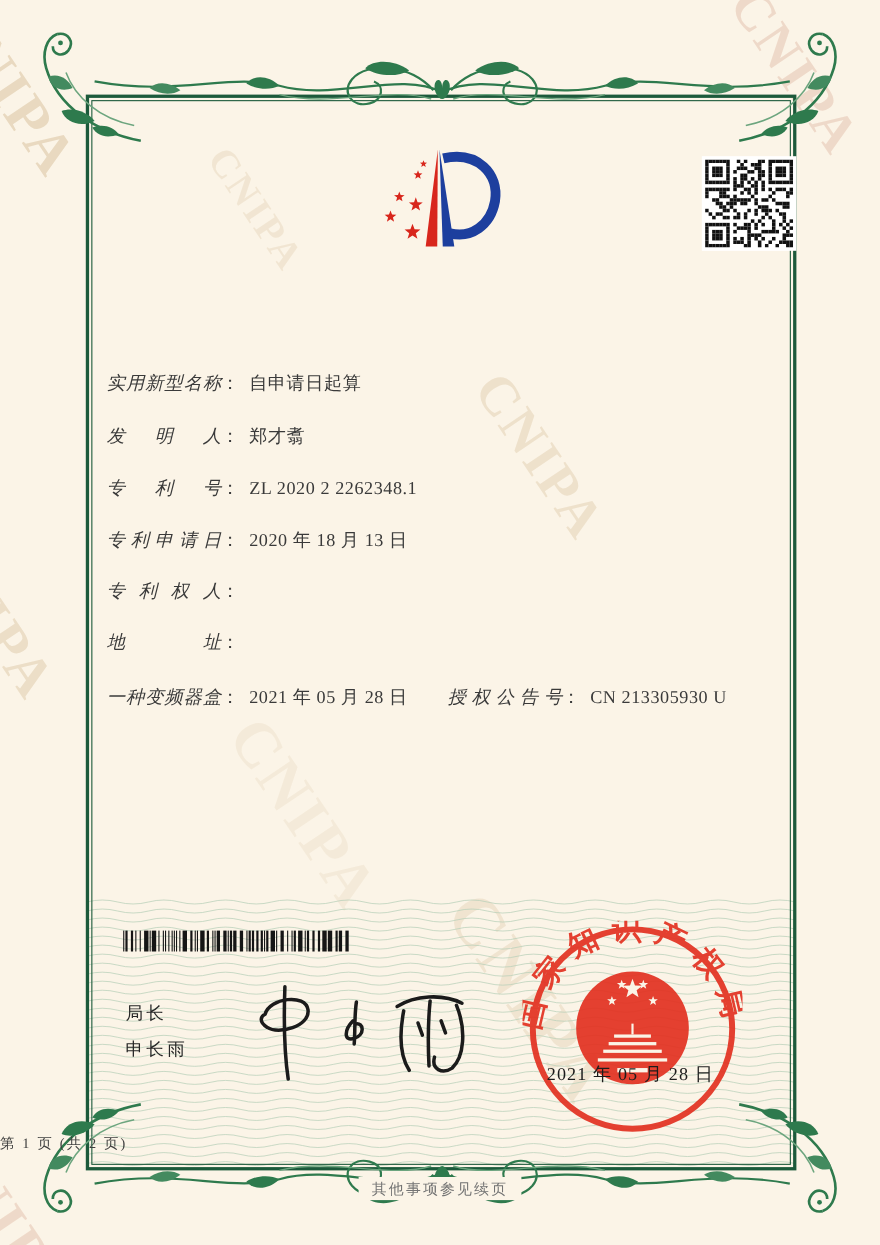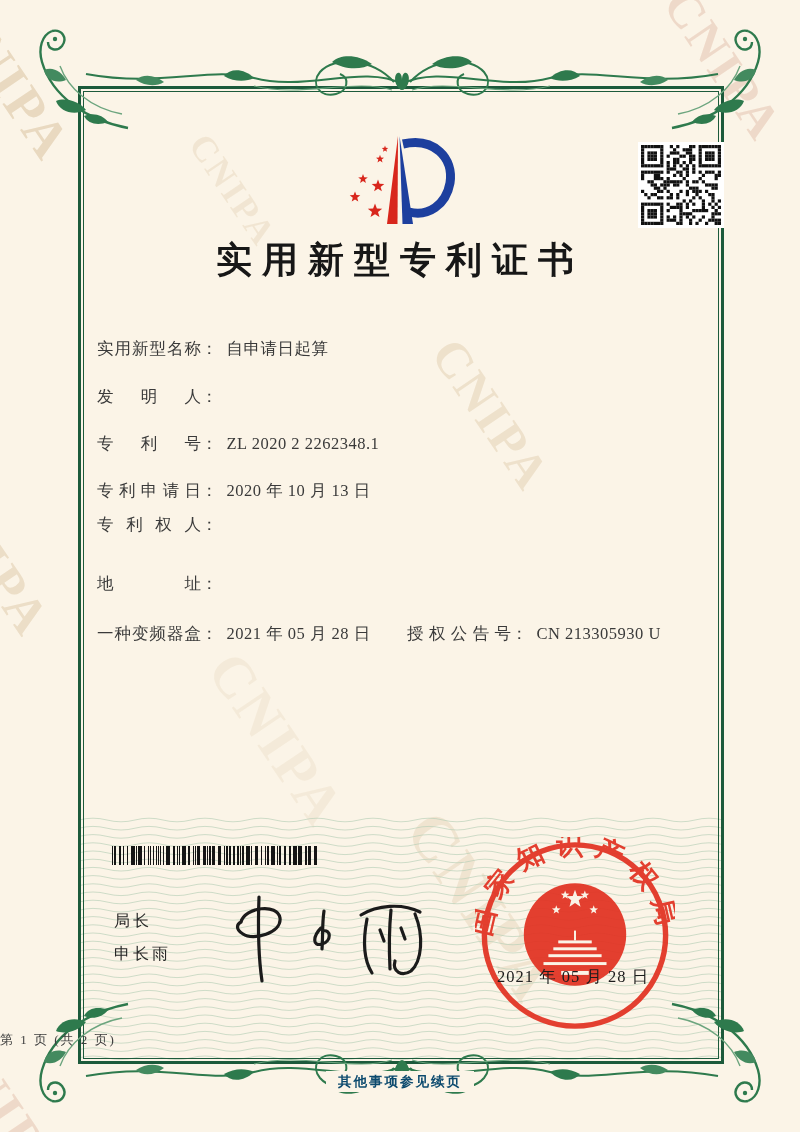--- a/index.html
+++ b/index.html
@@ -13,38 +13,38 @@
   .frame::after{content:"";position:absolute;inset:2px;border:1px solid #1c5a3b;}
   .ornament{position:absolute;z-index:3;pointer-events:none;}
   .waves{position:absolute;left:79px;top:814px;z-index:2;pointer-events:none;}
   .content{position:absolute;inset:0;z-index:4;}
   .cert-no{position:absolute;left:97px;top:132px;font-size:15.5px;letter-spacing:1.5px;color:#3d3d3d;}
   .logo{position:absolute;left:337px;top:124px;}
   .qr{position:absolute;left:638px;top:142px;width:86px;height:86px;background:#ffffff;padding:3px;box-sizing:border-box;}
   .title{position:absolute;left:0;top:236px;width:100%;text-align:center;font-size:36px;font-weight:700;
          letter-spacing:10px;color:#171717;}
   .frow{position:absolute;left:97px;width:578px;font-size:16.5px;color:#3a3a3a;display:flex;align-items:flex-start;line-height:25px;}
-  .flabel{display:inline-block;width:104px;text-align:justify;text-align-last:justify;flex:none;}
+  .flabel{display:inline-block;width:104px;text-align:justify;text-align-last:justify;flex:none;font-style:italic;}
   .fcolon{flex:none;margin-right:9px;}
   .fvalue{flex:1;letter-spacing:.5px;}
   .fpair2{position:absolute;left:310px;top:0;display:flex;width:268px;}
   .paras{position:absolute;left:97px;top:650px;width:618px;font-size:16.3px;line-height:25.4px;
          color:#383838;text-align:justify;}
   .paras p{margin:0 0 4px 0;text-indent:33px;}
   .barcode{position:absolute;left:112px;top:846px;width:206px;height:19px;display:flex;align-items:stretch;}
   .barcode span{display:block;height:100%;}
   .sig-label{position:absolute;font-family:"Liberation Sans","DejaVu Sans",sans-serif;font-size:16px;
              color:#262626;letter-spacing:3px;}
   .signature{position:absolute;left:225px;top:884px;}
   .seal{position:absolute;left:475px;top:837px;z-index:5;}
   .seal-date{position:absolute;left:497px;top:966px;font-size:16.5px;color:#1c1c1c;letter-spacing:1px;z-index:6;}
   .page-info{position:absolute;left:0;top:1031px;width:100%;text-align:left;font-size:13px;
              letter-spacing:2px;color:#3f3f3f;}
   .continuation{position:absolute;left:0;top:1072px;width:100%;text-align:center;z-index:6;}
-  .continuation span{background:#fbf4e7;padding:3px 12px;font-size:13.5px;letter-spacing:2px;color:#0c4a6e;font-weight:bold;}
+  .continuation span{background:#fbf4e7;padding:3px 12px;font-size:13.5px;letter-spacing:2px;color:#737373;}
 </style>
 </head>
 <body>
 
 <div class="page">
 
   <div class="wm" style="left:-18px;top:-14px;font-size:54px;opacity:.85">CNIPA</div>
   <div class="wm pink" style="left:700px;top:-22px;font-size:50px;opacity:.8">CNIPA</div>
   <div class="wm" style="left:215px;top:126px;font-size:36px;opacity:.45">CNIPA</div>
   <div class="wm" style="left:468px;top:328px;font-size:50px;opacity:.6">CNIPA</div>
@@ -461,42 +461,42 @@
         <rect x="19.200000000000003" y="76.80000000000001" width="3.2" height="3.2" fill="#111"></rect>
         <rect x="35.2" y="76.80000000000001" width="3.2" height="3.2" fill="#111"></rect>
         <rect x="38.400000000000006" y="76.80000000000001" width="3.2" height="3.2" fill="#111"></rect>
         <rect x="48" y="76.80000000000001" width="3.2" height="3.2" fill="#111"></rect>
         <rect x="54.400000000000006" y="76.80000000000001" width="3.2" height="3.2" fill="#111"></rect>
         <rect x="64" y="76.80000000000001" width="3.2" height="3.2" fill="#111"></rect>
         <rect x="73.60000000000001" y="76.80000000000001" width="3.2" height="3.2" fill="#111"></rect>
         <rect x="76.80000000000001" y="76.80000000000001" width="3.2" height="3.2" fill="#111"></rect>
       </svg>
 
-    <div class="title">实用新型专利证书</div>
 
     <div class="frow" style="top:336px">
       <span class="flabel">实用新型名称</span>
         <span class="fcolon">：</span>
         <span class="fvalue">自申请日起算</span>
     </div>
     <div class="frow" style="top:384px">
       <span class="flabel">发明人</span>
         <span class="fcolon">：</span>
+        <span class="fvalue">郑才翥</span>
     </div>
     <div class="frow" style="top:431px">
       <span class="flabel">专利号</span>
         <span class="fcolon">：</span>
         <span class="fvalue">ZL 2020 2 2262348.1</span>
     </div>
     <div class="frow" style="top:478px">
       <span class="flabel">专利申请日</span>
         <span class="fcolon">：</span>
-        <span class="fvalue">2020 年 10 月 13 日</span>
-    </div>
-    <div class="frow" style="top:512px">
+        <span class="fvalue">2020 年 18 月 13 日</span>
+    </div>
+    <div class="frow" style="top:525px">
       <span class="flabel">专利权人</span>
         <span class="fcolon">：</span>
     </div>
     <div class="frow" style="top:571px">
       <span class="flabel">地址</span>
         <span class="fcolon">：</span>
     </div>
     <div class="frow" style="top:621px">
       <span class="flabel">一种变频器盒</span>
         <span class="fcolon">：</span>

